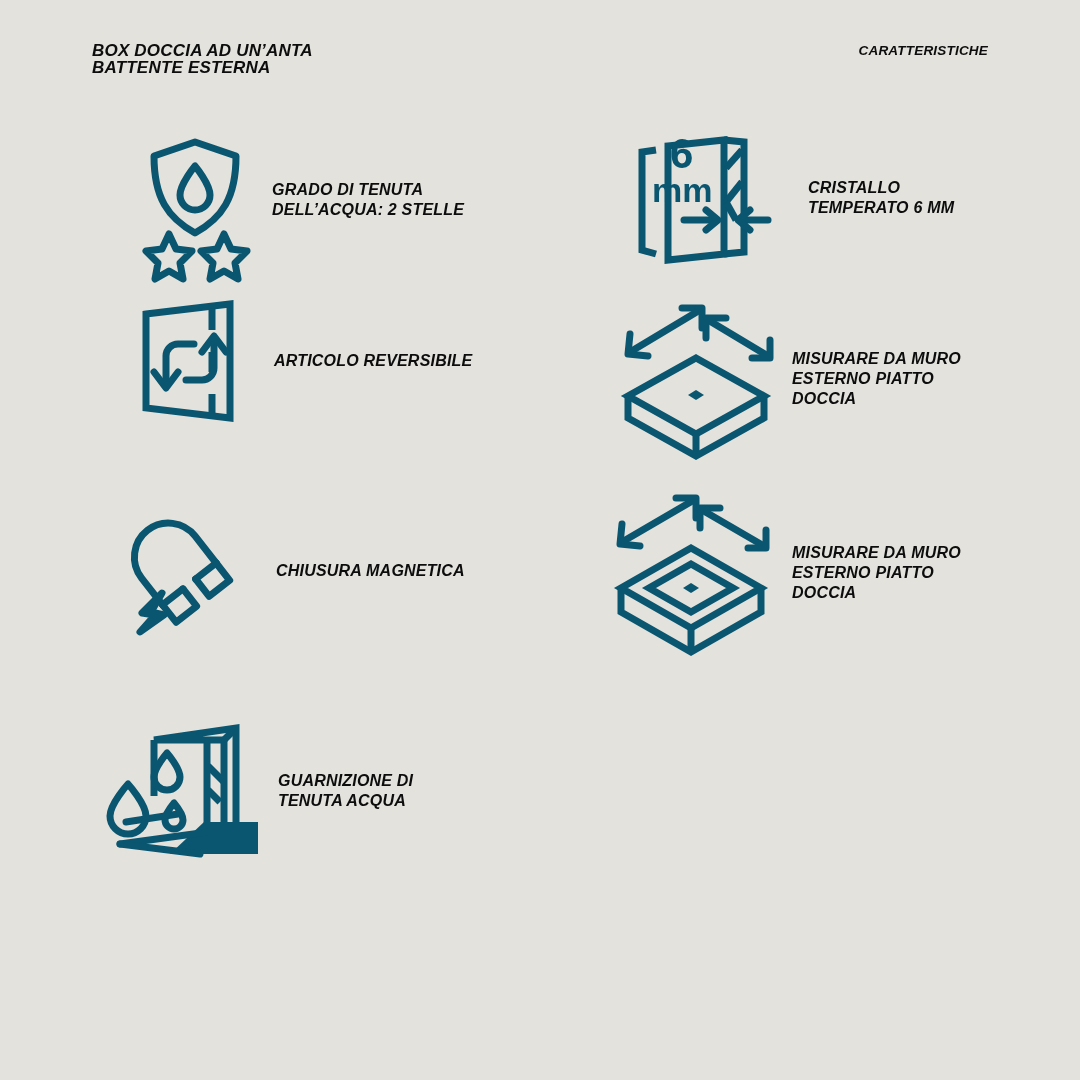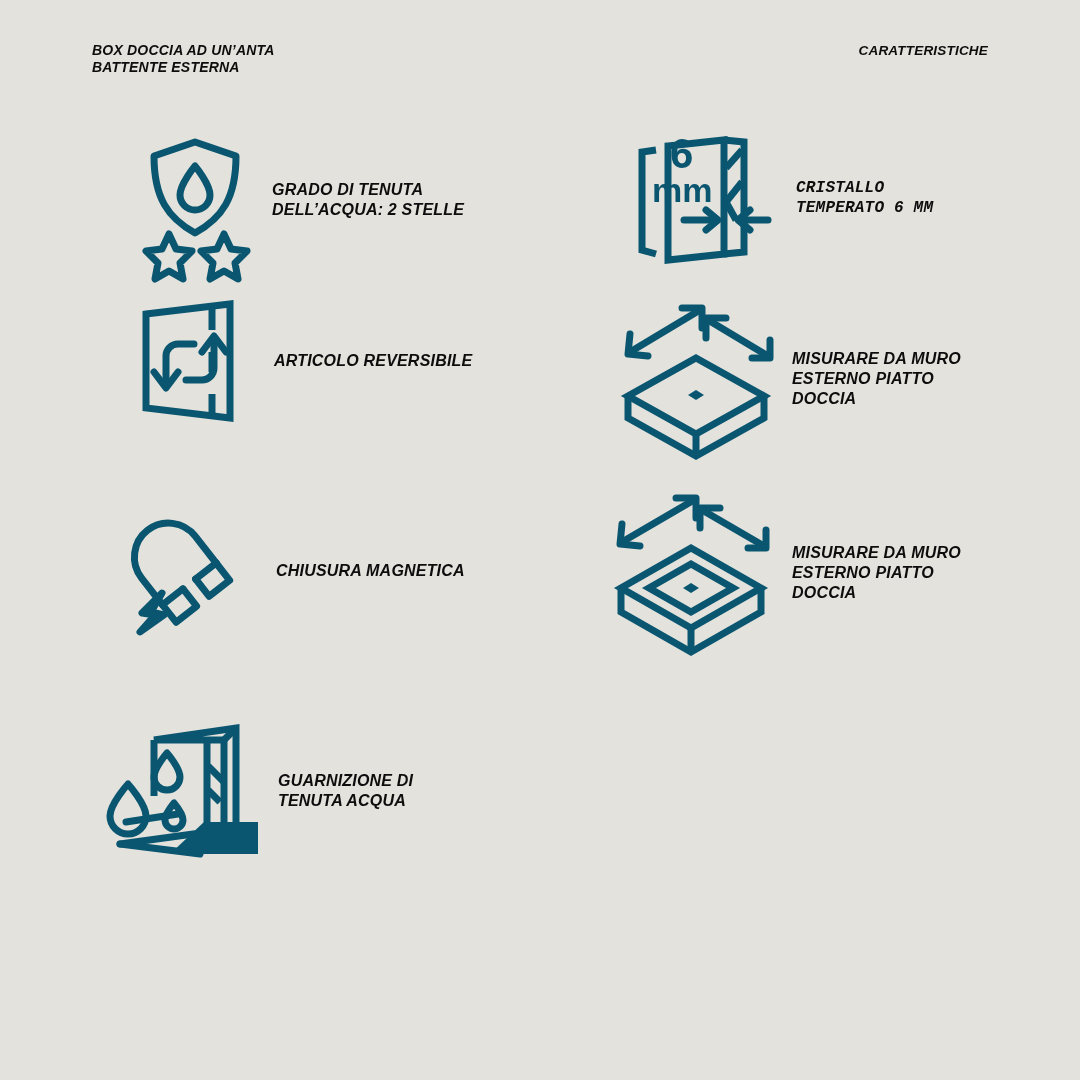--- a/index.html
+++ b/index.html
@@ -25,21 +25,21 @@
     position: absolute;
     top: 42px;
     left: 92px;
     right: 92px;
     height: 44px;
   }
   .header-title {
     position: absolute;
     left: 0;
     top: 0;
-    font-size: 14px;
+    font-size: 17px;
     font-weight: 700;
     font-style: italic;
     letter-spacing: 0.2px;
     line-height: 17px;
     color: #0d0d0d;
     white-space: pre-line;
   }
   .header-right {
     position: absolute;
     right: 0;
@@ -80,21 +80,21 @@
 
   
   .f-r1 { left: 636px; top: 128px; }
   .f-r2 { left: 616px; top: 300px; }
   .f-r3 { left: 608px; top: 490px; }
 
   .lbl-l1 { margin-left: 22px; }
   .lbl-l2 { margin-left: 34px; }
   .lbl-l3 { margin-left: 28px; }
   .lbl-l4 { margin-left: 16px; }
-  .lbl-r1 { margin-left: 24px; font-family: Liberation Mono, monospace; }
+  .lbl-r1 { margin-left: 36px; }
   .lbl-r2 { margin-left: 16px; }
   .lbl-r3 { margin-left: 18px; }
 
   svg { display: block; overflow: visible; }
   .st { fill: none; stroke: #0a5670; stroke-width: 7; stroke-linecap: round; stroke-linejoin: round; }
   .st-sq { fill: none; stroke: #0a5670; stroke-width: 7; stroke-linecap: butt; stroke-linejoin: miter; }
   .fl { fill: #0a5670; }
 </style>
 </head>
 <body>

